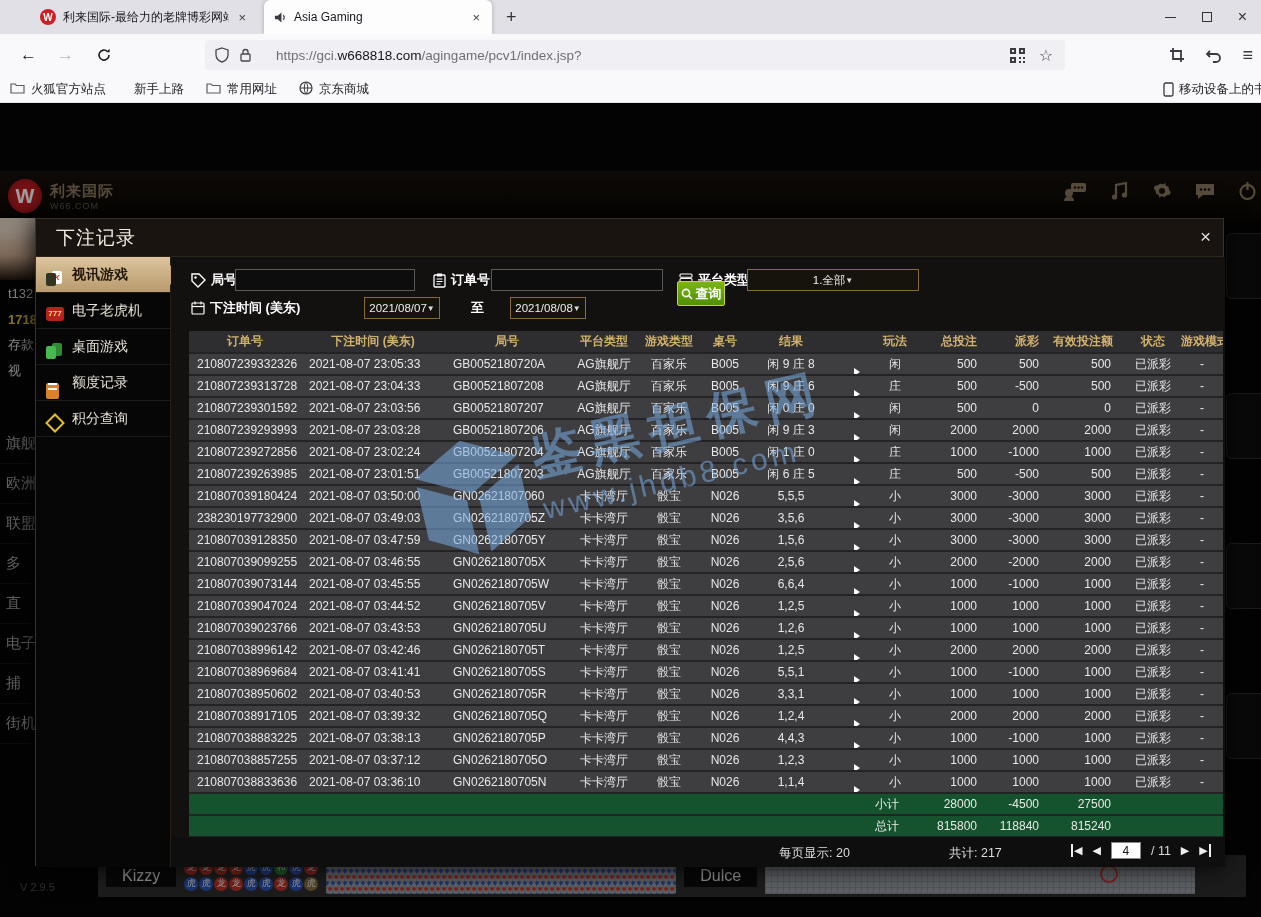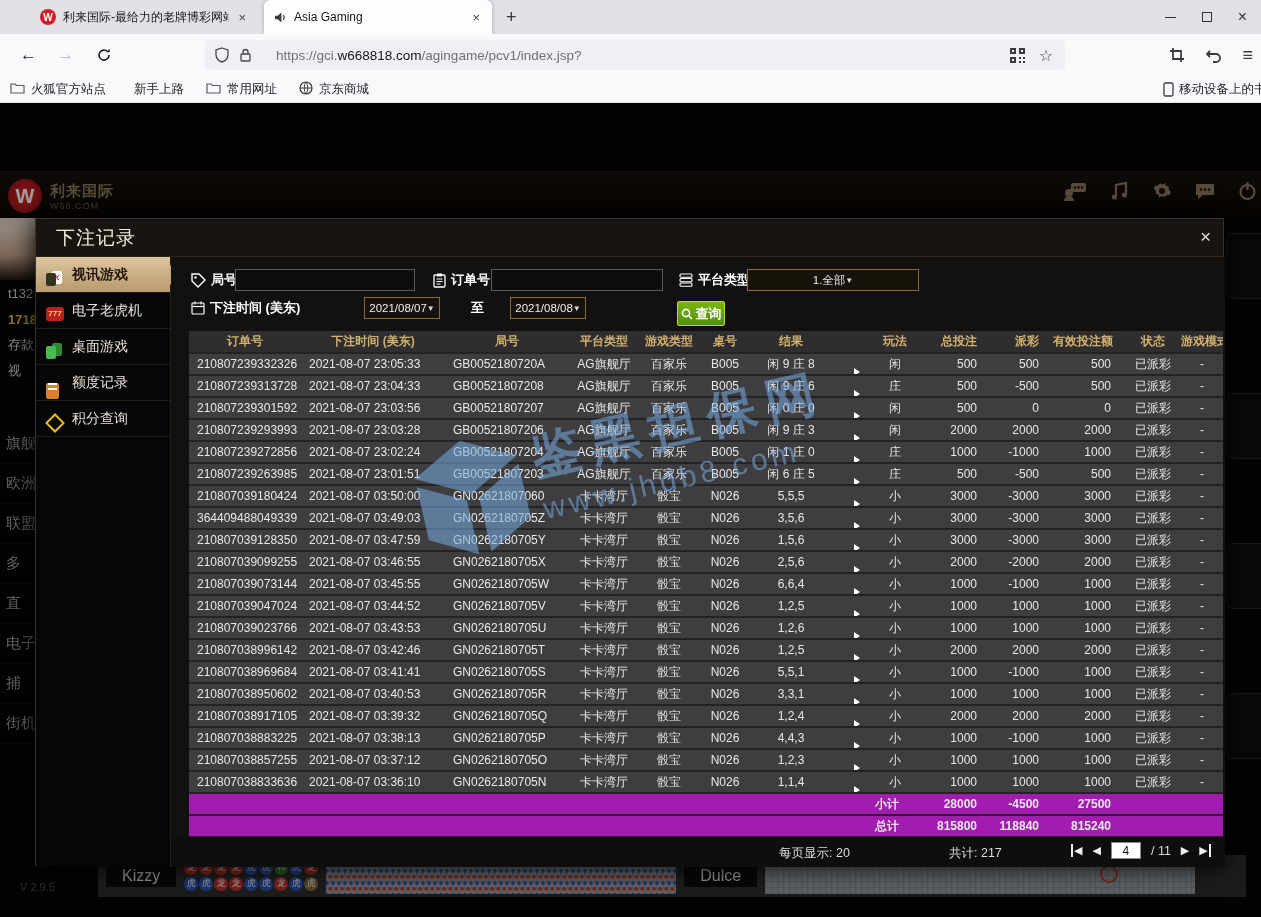--- a/index.html
+++ b/index.html
@@ -78,30 +78,30 @@
   .side-item.active { background:linear-gradient(#ddc59e,#b89a6d); color:#221608; font-weight:bold; }
   .side-item.active::after { content:""; position:absolute; right:-10px; top:8px; border-left:10px solid #c3a577; border-top:10px solid transparent; border-bottom:10px solid transparent; }
   .ic16 { width:18px; height:16px; position:relative; flex:none;margin-top:8px; }
   
   #mmain { position:absolute; left:135px; top:38px; width:1054px; height:610px; background:#131010; }
   #filters { position:absolute; left:0; top:0; width:100%; height:74px; font-size:13px; color:#fff; }
   .flabel { position:absolute; display:flex; align-items:center; gap:5px; font-weight:bold; white-space:nowrap; }
   .finput { position:absolute; height:22px; background:#0d0d0d; border:1px solid #5a5a5a; color:#ddd; font-size:12px; padding:0 5px; }
   .fselect { position:absolute; height:22px; background:#16120c; border:1px solid #8a6a33; color:#eee; font-size:11.5px; display:flex; align-items:center; justify-content:center; padding:0 6px; }
   .fselect .car { font-size:8px; color:#ddd; }
-  #querybtn { position:absolute; left:506px; top:44px; width:48px; height:25px; background:linear-gradient(#79b513,#508e06); border:1px solid #c9d531; border-radius:2px; color:#fff; font-size:13px; font-weight:bold; display:flex; align-items:center; justify-content:center; gap:3px; }
+  #querybtn { position:absolute; left:506px; top:24px; width:48px; height:25px; background:linear-gradient(#79b513,#508e06); border:1px solid #c9d531; border-radius:2px; color:#fff; font-size:13px; font-weight:bold; display:flex; align-items:center; justify-content:center; gap:3px; }
   
   #btable { position:absolute; left:18px; top:74px; width:1034px; border-collapse:collapse; table-layout:fixed; font-size:12px; }
   #btable td { height:22px; color:#e8e8e8; overflow:hidden; white-space:nowrap; }
   #btable tr { background:#3e3e41; border-bottom:2px solid #232326; }
   #btable tr.hdr { background:#2e2e31; }
   #btable tr.hdr td { color:#d3b26e; font-weight:bold; }
   .ta-l { text-align:left; padding-left:8px; } .ta-c { text-align:center; } .ta-r { text-align:right; padding-right:14px; }
   td.pos { color:#d42f2f; } td.neg { color:#76d916; } td.stat { color:#3ed33e; } td.dimc { color:#aaa; }
-  tr.sum td { color:#e3e300; font-weight:bold; background:#a21caf; }
+  tr.sum td { color:#e3e300; font-weight:normal; background:#14532d; }
   .playico { width:15px; height:15px; border-radius:50%; background:#e01111; margin:0 auto; position:relative; }
   .playico::after { content:""; position:absolute; left:6px; top:4px; border-left:6px solid #fff; border-top:4px solid transparent; border-bottom:4px solid transparent; }
   
   #pgbar { position:absolute; left:0; top:580px; width:1054px; height:30px; background:#0e0e0e; color:#ddd; font-size:12.5px; }
   #pg-per { position:absolute; left:608px; top:8px; }
   #pg-total { position:absolute; left:778px; top:8px; }
   #pg-ctl { position:absolute; left:900px; top:5px; display:flex; align-items:center; gap:10px; }
   .pg-arrow { font-size:11px; color:#eee; }
   .bar-l { border-left:2px solid #eee; padding-left:1px; }
   .bar-r { border-right:2px solid #eee; padding-right:1px; }
@@ -562,21 +562,21 @@
               <td class="ta-c">5,5,5</td>
               <td class="ta-c"><span class="playico"></span></td>
               <td class="ta-c">小</td>
               <td class="ta-r">3000</td>
               <td class="ta-r neg">-3000</td>
               <td class="ta-r">3000</td>
               <td class="ta-c stat">已派彩</td>
               <td class="ta-c dimc">-</td>
             </tr>
             <tr>
-              <td class="ta-l">364409488049339</td>
+              <td class="ta-l">238230197732900</td>
               <td class="ta-l">2021-08-07 03:49:03</td>
               <td class="ta-l">GN0262180705Z</td>
               <td class="ta-c">卡卡湾厅</td>
               <td class="ta-c">骰宝</td>
               <td class="ta-c">N026</td>
               <td class="ta-c">3,5,6</td>
               <td class="ta-c"><span class="playico"></span></td>
               <td class="ta-c">小</td>
               <td class="ta-r">3000</td>
               <td class="ta-r neg">-3000</td>

